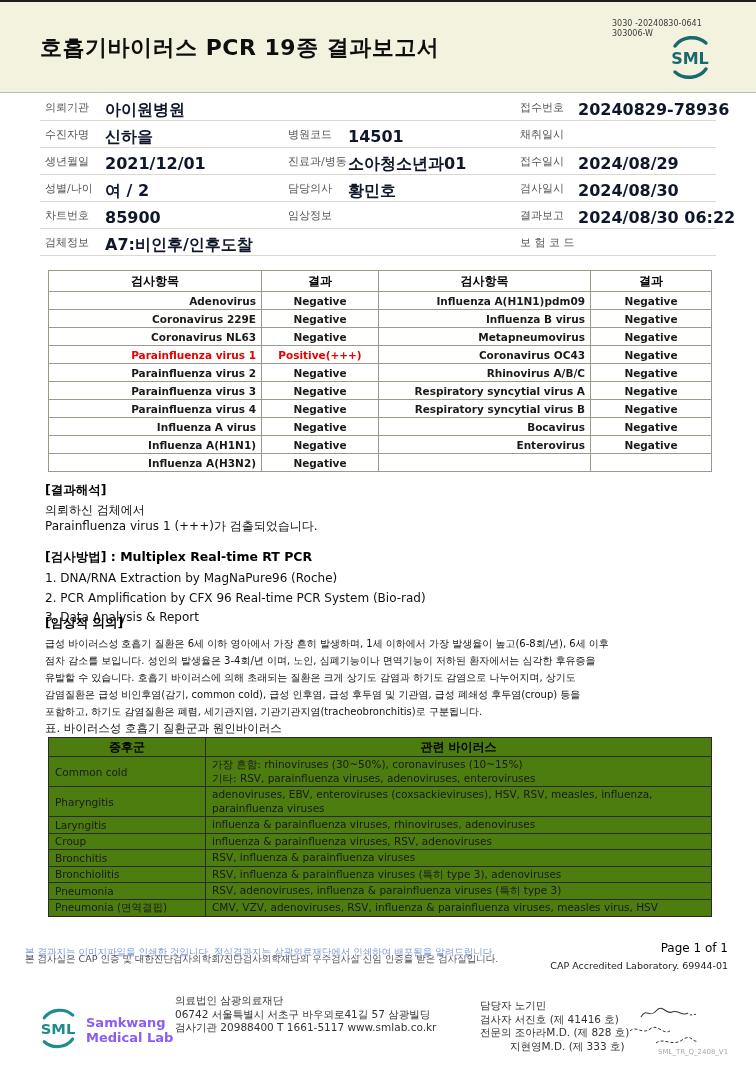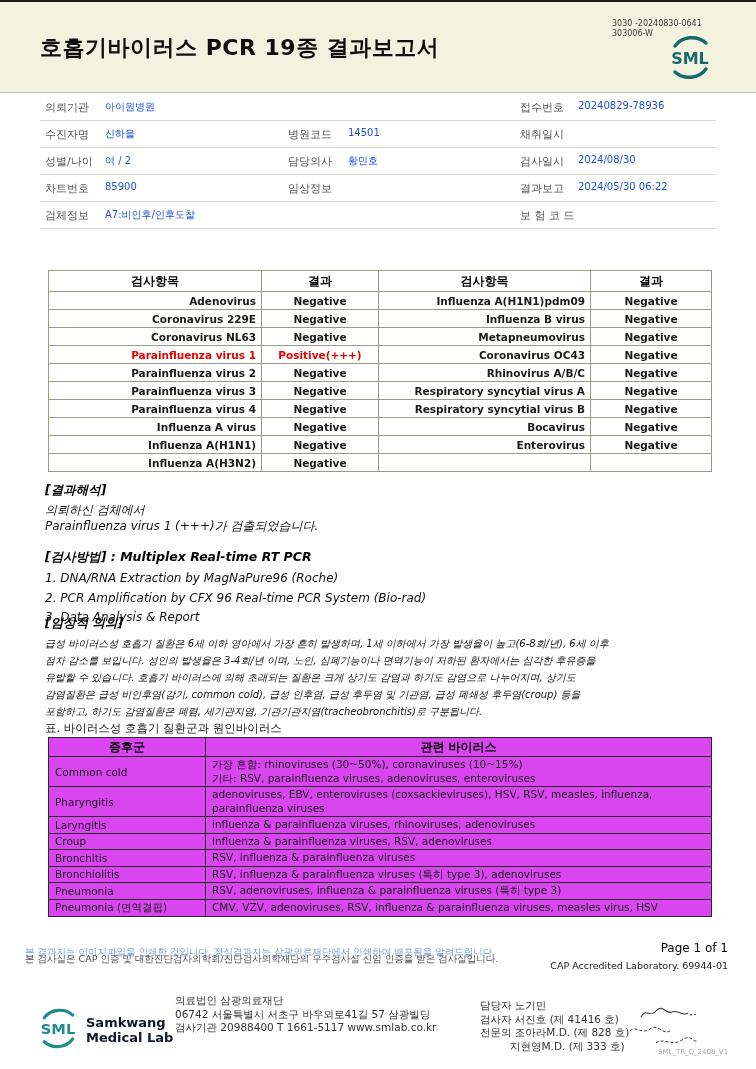--- a/index.html
+++ b/index.html
@@ -15,50 +15,50 @@
     border-top:2px solid #1e1e1e; border-bottom:1px solid #b9b9a8;
   }
   .title { position:absolute; left:40px; top:31px; margin:0; font-size:22px; font-weight:bold; color:#0e0e0e; letter-spacing:0.5px; }
   .codes { position:absolute; left:612px; top:17px; font-size:8px; color:#3a3a3a; line-height:10px; }
   .logo-hdr { position:absolute; left:666px; top:30px; }
   
   .info-grid { position:absolute; top:94px; left:40px; width:676px; }
   .info-row { position:relative; height:26px; border-bottom:1px solid #d8d8ce; }
   .info-row span { position:absolute; top:6px; white-space:nowrap; }
   .lbl { font-size:11px; color:#555; }
-  .val { font-size:10px; color:#1d4ed8; }
+  .val { font-size:16px; color:#0f172a;font-weight:bold; }
   .p1l{left:5px} .p1v{left:65px} .p2l{left:248px} .p2v{left:308px} .p3l{left:480px} .p3v{left:538px}
   
   .results { position:absolute; top:270px; left:48px; width:663px; border-collapse:collapse; table-layout:fixed; background:#fff; }
   .results th, .results td { border:1px solid #9a9a88; box-sizing:border-box;text-align:right; }
   .results th { font-size:12px; font-weight:bold; height:21px; text-align:center; padding:0; }
   .results td { font-size:10.5px; font-weight:bold; height:18px; padding:0 5px; color:#1a1a1a; }
   .results td.res { text-align:center; }
   .results .pos { color:#e60000; }
   
-  .sec { position:absolute; left:45px; width:672px;font-style:italic; }
+  .sec { position:absolute; left:45px; width:672px; }
   .sec-head { font-size:12.5px; font-weight:bold; margin:0 0 3px 0; color:#000; }
   .sec-line { font-size:12px; line-height:16px; color:#111; }
   .m-line { font-size:12px; line-height:19.5px; color:#111; }
   .clinical-body { font-size:10px; line-height:17px; color:#111; white-space:pre-line; }
   .tbl-caption { position:absolute; left:45px; top:721px; font-size:11.5px; color:#111; }
   
-  .syndrome { position:absolute; top:737px; left:48px; width:663px; border-collapse:collapse; table-layout:fixed; background:#d946ef; }
+  .syndrome { position:absolute; top:737px; left:48px; width:663px; border-collapse:collapse; table-layout:fixed; background:#4d7c0f; }
   .syndrome th, .syndrome td { border:1px solid #2a2a2a; box-sizing:border-box; }
   .syndrome th { font-size:12px; font-weight:bold; height:19px; padding:0; text-align:center; }
   .syndrome td { font-size:10.5px; padding:1px 6px; color:#1a1a1a; vertical-align:middle; }
   .syndrome td.vir { white-space:pre-line; line-height:13.5px; }
   .syndrome td.syn { height:15px;margin-left:32px; }
   
   .disc1 { position:absolute; left:25px; top:946px; font-size:9.5px; color:#7a99d6; white-space:nowrap; }
   .disc2 { position:absolute; left:25px; top:953px; font-size:9.5px; color:#4a4a55; white-space:nowrap; }
   .pageinfo { position:absolute; right:28px; top:941px; font-size:12px; color:#000; }
   .capinfo { position:absolute; right:28px; top:960px; font-size:9.5px; color:#222; }
   .logo-ftr { position:absolute; left:36px; top:1005px; display:flex; align-items:center; gap:6px; }
-  .logo-name { color:#0f172a; font-size:13px; font-weight:bold; line-height:15px; }
+  .logo-name { color:#8b5cf6; font-size:13px; font-weight:bold; line-height:15px; }
   .contact { position:absolute; left:175px; top:994px; font-size:10.5px; color:#333; line-height:13.5px; white-space:nowrap; }
   .staff { position:absolute; left:480px; top:999px; font-size:10.5px; color:#333; line-height:13.5px; white-space:nowrap; }
   .staff .indent { padding-left:30px; }
   .sig1 { position:absolute; left:638px; top:1005px; }
   .sig2 { position:absolute; left:626px; top:1023px; }
   .doccode { position:absolute; left:658px; top:1048px; font-size:7px; color:#a8a8a8; }
 </style>
 </head>
 <body>
 
@@ -90,34 +90,42 @@
     </div>
     <div class="info-row">
       <span class="lbl p1l">수진자명</span>
       <span class="val p1v">신하을</span>
       <span class="lbl p2l">병원코드</span>
       <span class="val p2v">14501</span>
       <span class="lbl p3l">채취일시</span>
       <span class="val p3v"></span>
     </div>
     <div class="info-row">
+      <span class="lbl p1l">생년월일</span>
+      <span class="val p1v">2021/12/01</span>
+      <span class="lbl p2l">진료과/병동</span>
+      <span class="val p2v">소아청소년과01</span>
+      <span class="lbl p3l">접수일시</span>
+      <span class="val p3v">2024/08/29</span>
+    </div>
+    <div class="info-row">
       <span class="lbl p1l">성별/나이</span>
       <span class="val p1v">여 / 2</span>
       <span class="lbl p2l">담당의사</span>
       <span class="val p2v">황민호</span>
       <span class="lbl p3l">검사일시</span>
       <span class="val p3v">2024/08/30</span>
     </div>
     <div class="info-row">
       <span class="lbl p1l">차트번호</span>
       <span class="val p1v">85900</span>
       <span class="lbl p2l">임상정보</span>
       <span class="val p2v"></span>
       <span class="lbl p3l">결과보고</span>
-      <span class="val p3v">2024/05/30 06:22</span>
+      <span class="val p3v">2024/08/30 06:22</span>
     </div>
     <div class="info-row">
       <span class="lbl p1l">검체정보</span>
       <span class="val p1v">A7:비인후/인후도찰</span>
       <span class="lbl p2l"></span>
       <span class="val p2v"></span>
       <span class="lbl p3l">보 험 코 드</span>
       <span class="val p3v"></span>
     </div>
   </div>

